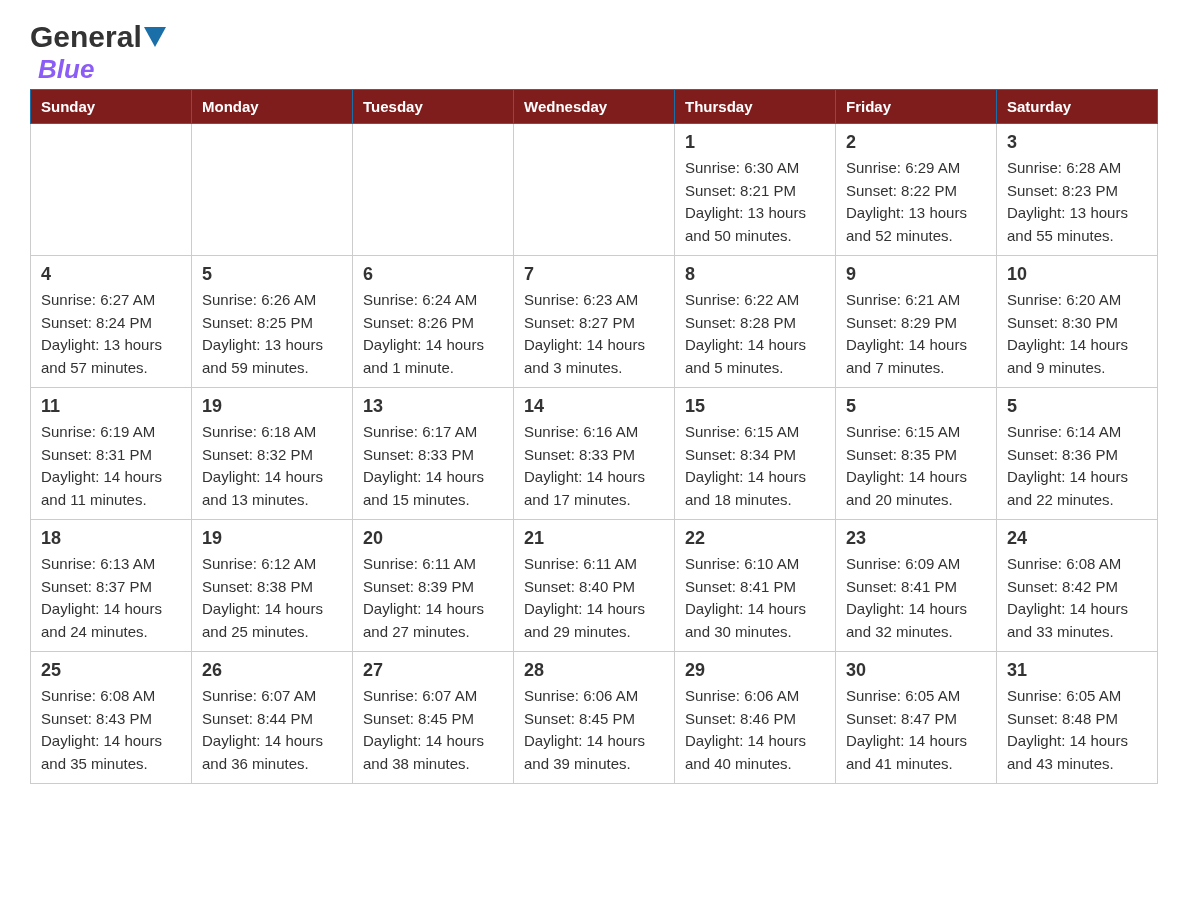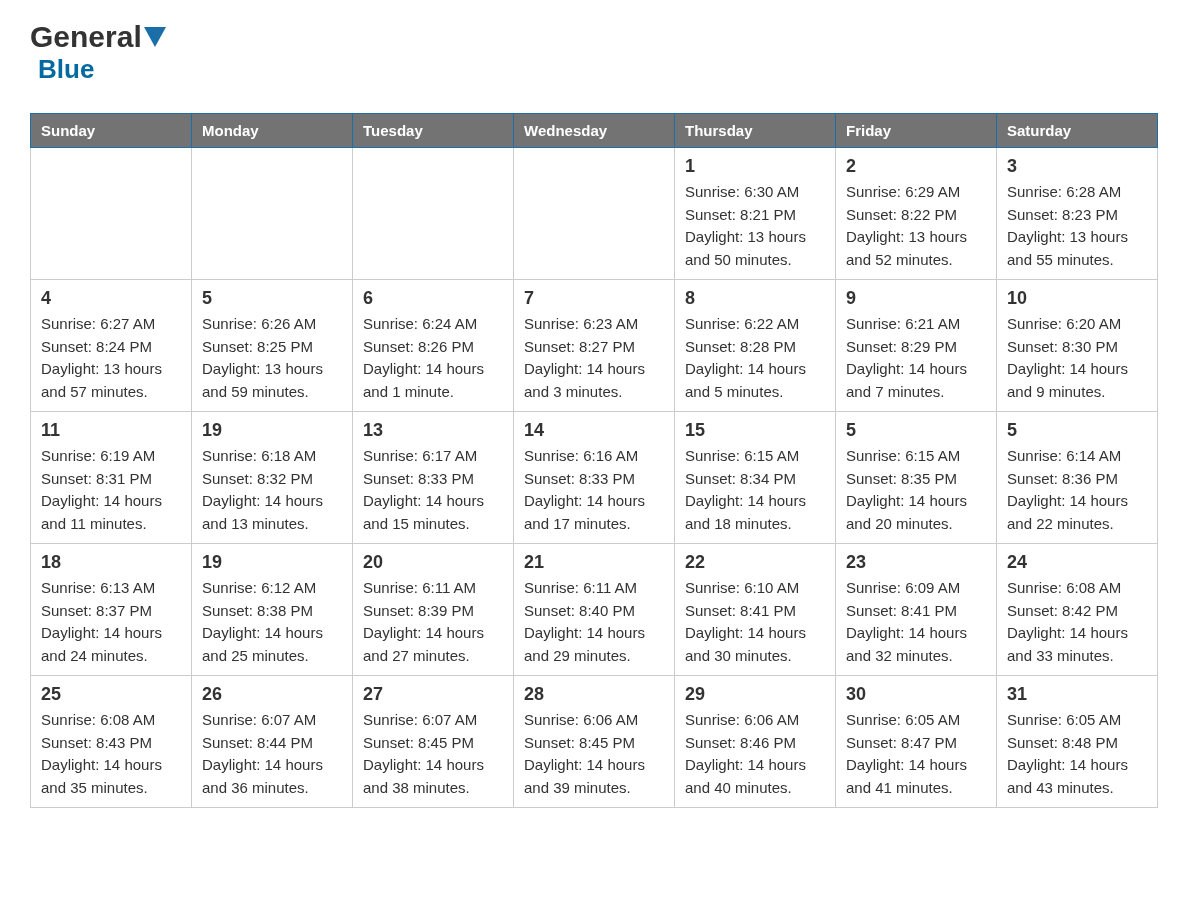--- a/index.html
+++ b/index.html
@@ -7,21 +7,21 @@
       font-family: Arial, sans-serif;
       background: #fff;
       width: 1188px;
       min-height: 918px;
       padding: 20px 30px;
     }
     .header {
       display: flex;
       justify-content: space-between;
       align-items: flex-start;
-      margin-bottom: 28px;
+      margin-bottom: 4px;
     }
     .logo {
       display: flex;
       flex-direction: column;
       align-items: flex-start;
     }
     .title-section {
       text-align: right;
     }
     .month-year {
@@ -33,21 +33,21 @@
     .location {
       font-size: 22px;
       color: #333;
     }
     table {
       width: 100%;
       border-collapse: collapse;
       table-layout: fixed;
     }
     th {
-      background-color: #737373;
+      background-color: #7f1d1d;
       color: #fff;
       font-size: 15px;
       font-weight: bold;
       padding: 8px 10px;
       text-align: left;
       border: 1px solid #1a6fa8;
     }
     td {
       vertical-align: top;
       border: 1px solid #ccc;
@@ -86,21 +86,21 @@
 
 <div class="header">
   <div class="logo">
     <div class="logo-row">
       <span class="logo-text-general">General</span>
       <svg width="22" height="22" viewBox="0 0 22 22" style="margin-left:2px;margin-top:2px;">
         <polygon points="0,0 22,0 11,20" fill="#1a6fa8"></polygon>
       </svg>
     </div>
     <div style="margin-left:8px;">
-      <span style="font-size:26px;font-weight:bold;color:#0369a1;">Blue</span>
+      <span style="font-size:26px;font-weight:bold;color:#8b5cf6;font-style:italic;">Blue</span>
     </div>
   </div>
   <div class="title-section">
   </div>
 </div>
 
 <table>
   <thead>
     <tr>
     <th>Sunday</th>

